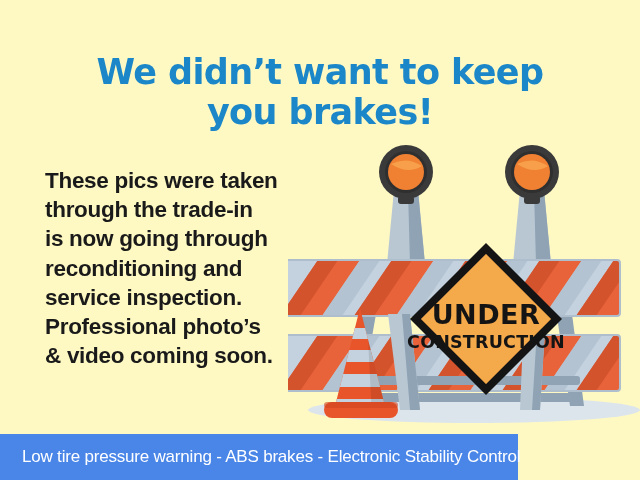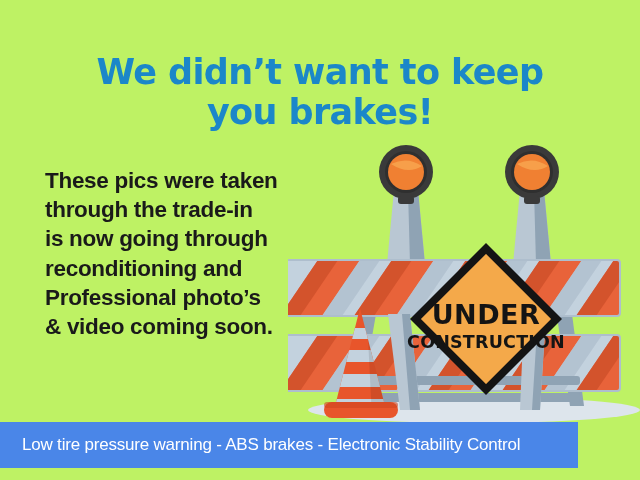--- a/index.html
+++ b/index.html
@@ -10,21 +10,21 @@
     width: 640px;
     height: 480px;
     background: #ffffff;
     font-family: "Liberation Sans", sans-serif;
     overflow: hidden;
     position: relative;
   }
   #slide {
     position: absolute;
     inset: 0;
-    background: #bef264;
+    background: #fef9c3;
     padding-left: 21px;
   }
 
   
   #headline {
     position: absolute;
     left: 0;
     top: 52px;
     width: 640px;
     text-align: center;
@@ -49,22 +49,22 @@
     font-size: 22.5px;
     line-height: 29.2px;
     letter-spacing: -0.3px;
   }
   #body-copy .bc-line { display: block; white-space: nowrap; }
 
   
   #bottom-banner {
     position: absolute;
     left: 0;
-    bottom: 12px;
-    width: 578px;
+    bottom: 0;
+    width: 518px;
     height: 46px;
     background: #4a86e8;
     display: flex;
     align-items: center;
   }
   #bottom-banner-text {
     margin-left: 22px;
     color: #ffffff;
     font-family: "Liberation Sans", sans-serif;
     font-size: 17px;
@@ -91,20 +91,21 @@
   <div id="headline">
     <span class="hl-line">We didn’t want to keep</span>
     <span class="hl-line">you brakes!</span>
   </div>
 
   <div id="body-copy">
     <span class="bc-line">These pics were taken</span>
     <span class="bc-line">through the trade-in</span>
     <span class="bc-line">is now going through</span>
     <span class="bc-line">reconditioning and</span>
+    <span class="bc-line">service inspection.</span>
     <span class="bc-line">Professional photo’s</span>
     <span class="bc-line">&amp; video coming soon.</span>
   </div>
 
   <div id="illustration">
     <svg viewBox="0 0 352 292" xmlns="http://www.w3.org/2000/svg">
       <defs>
         <clipPath id="boardTopClip">
             <rect x="-8" y="122" width="340" height="56" rx="3"></rect>
           </clipPath>

